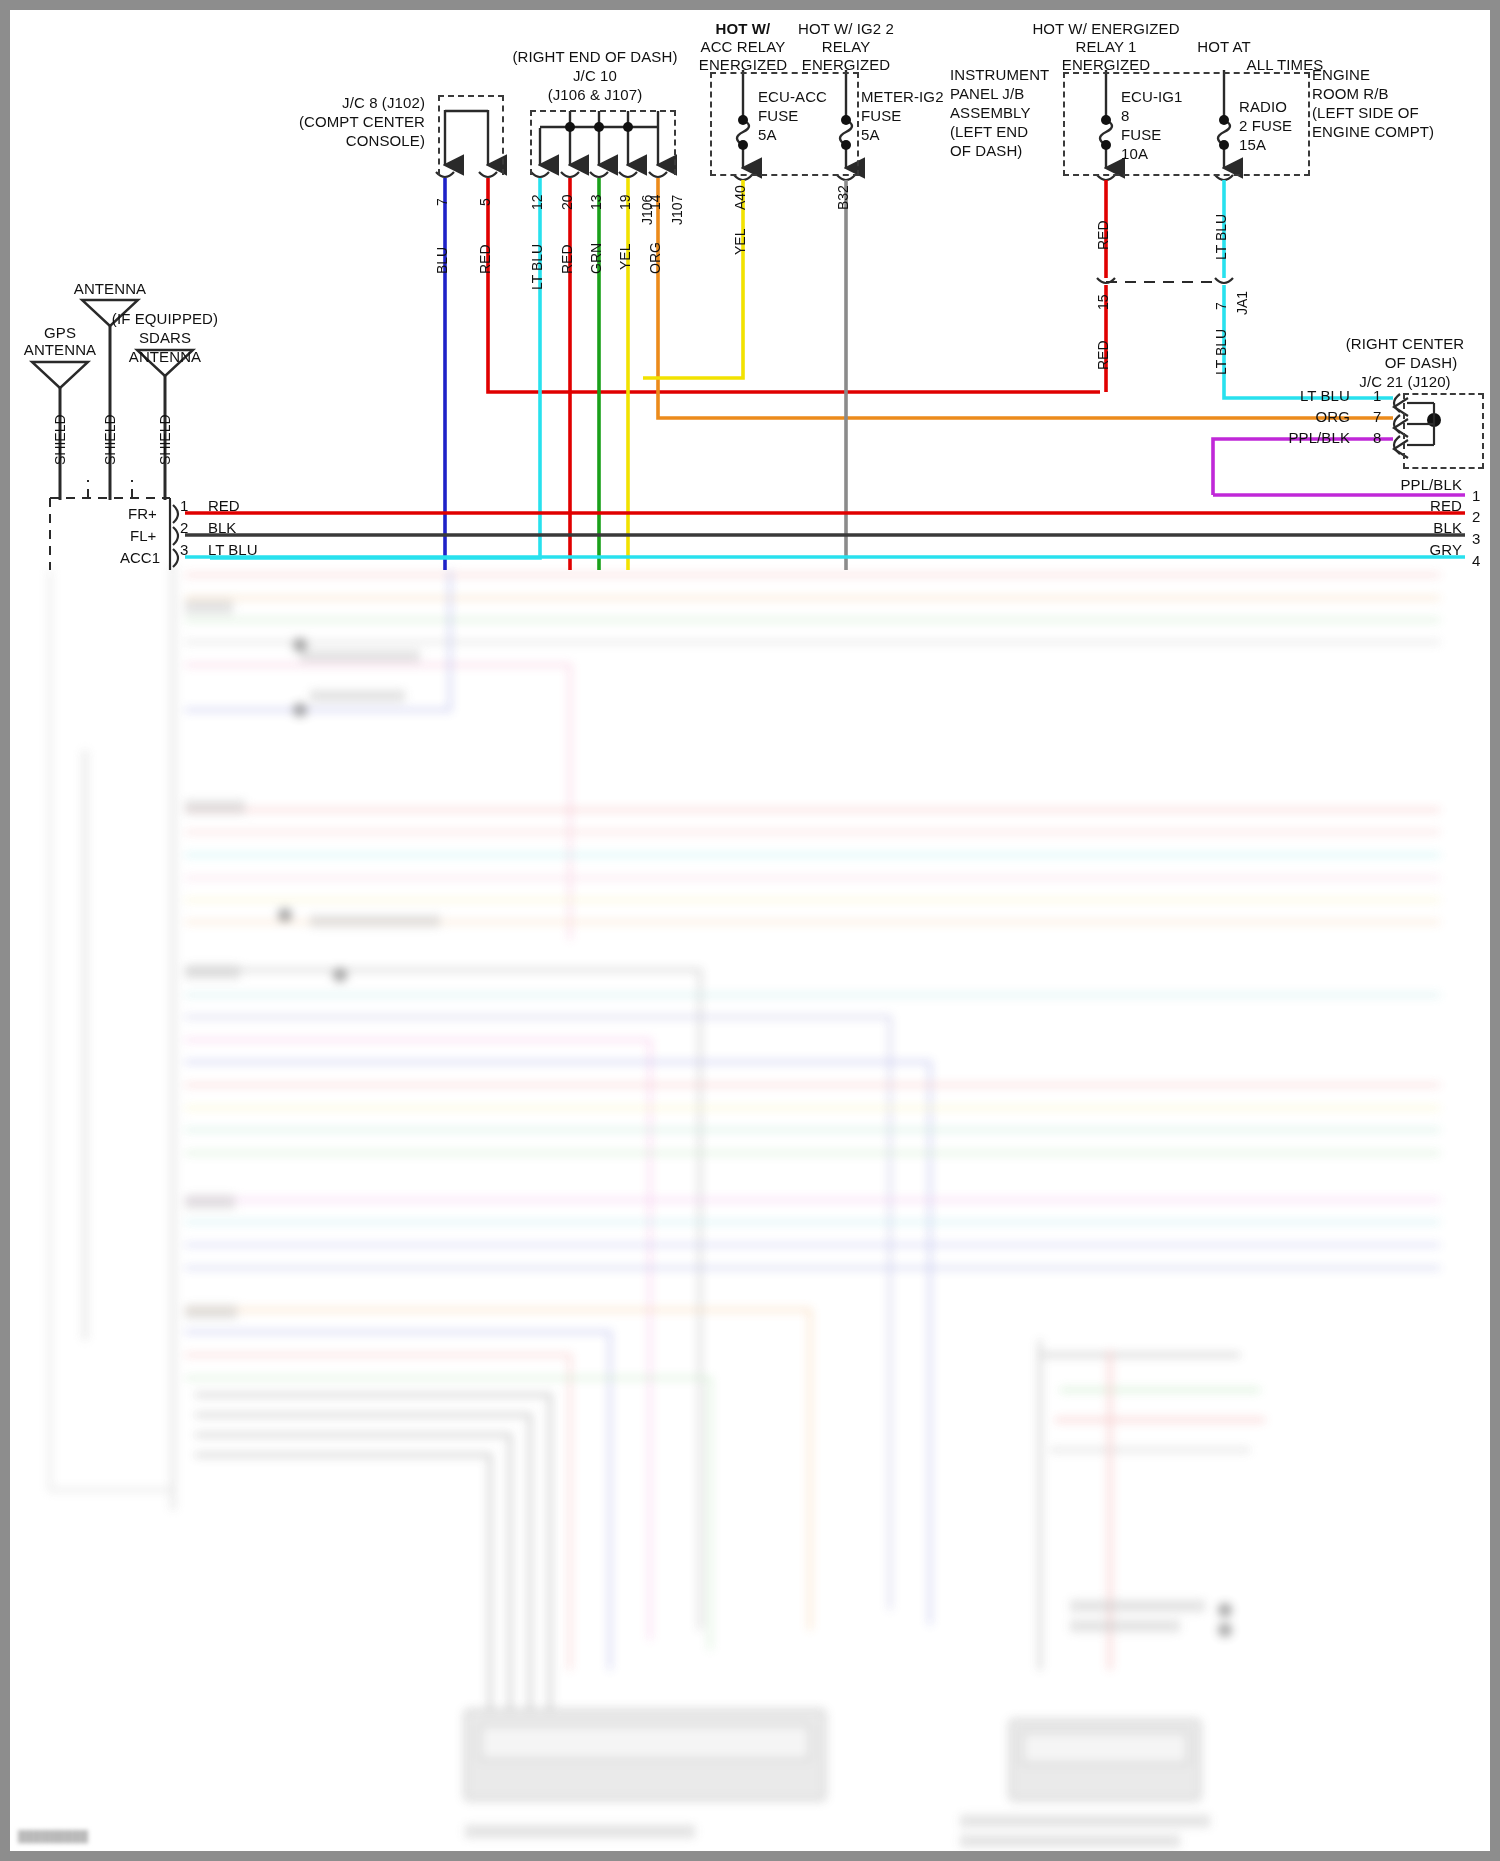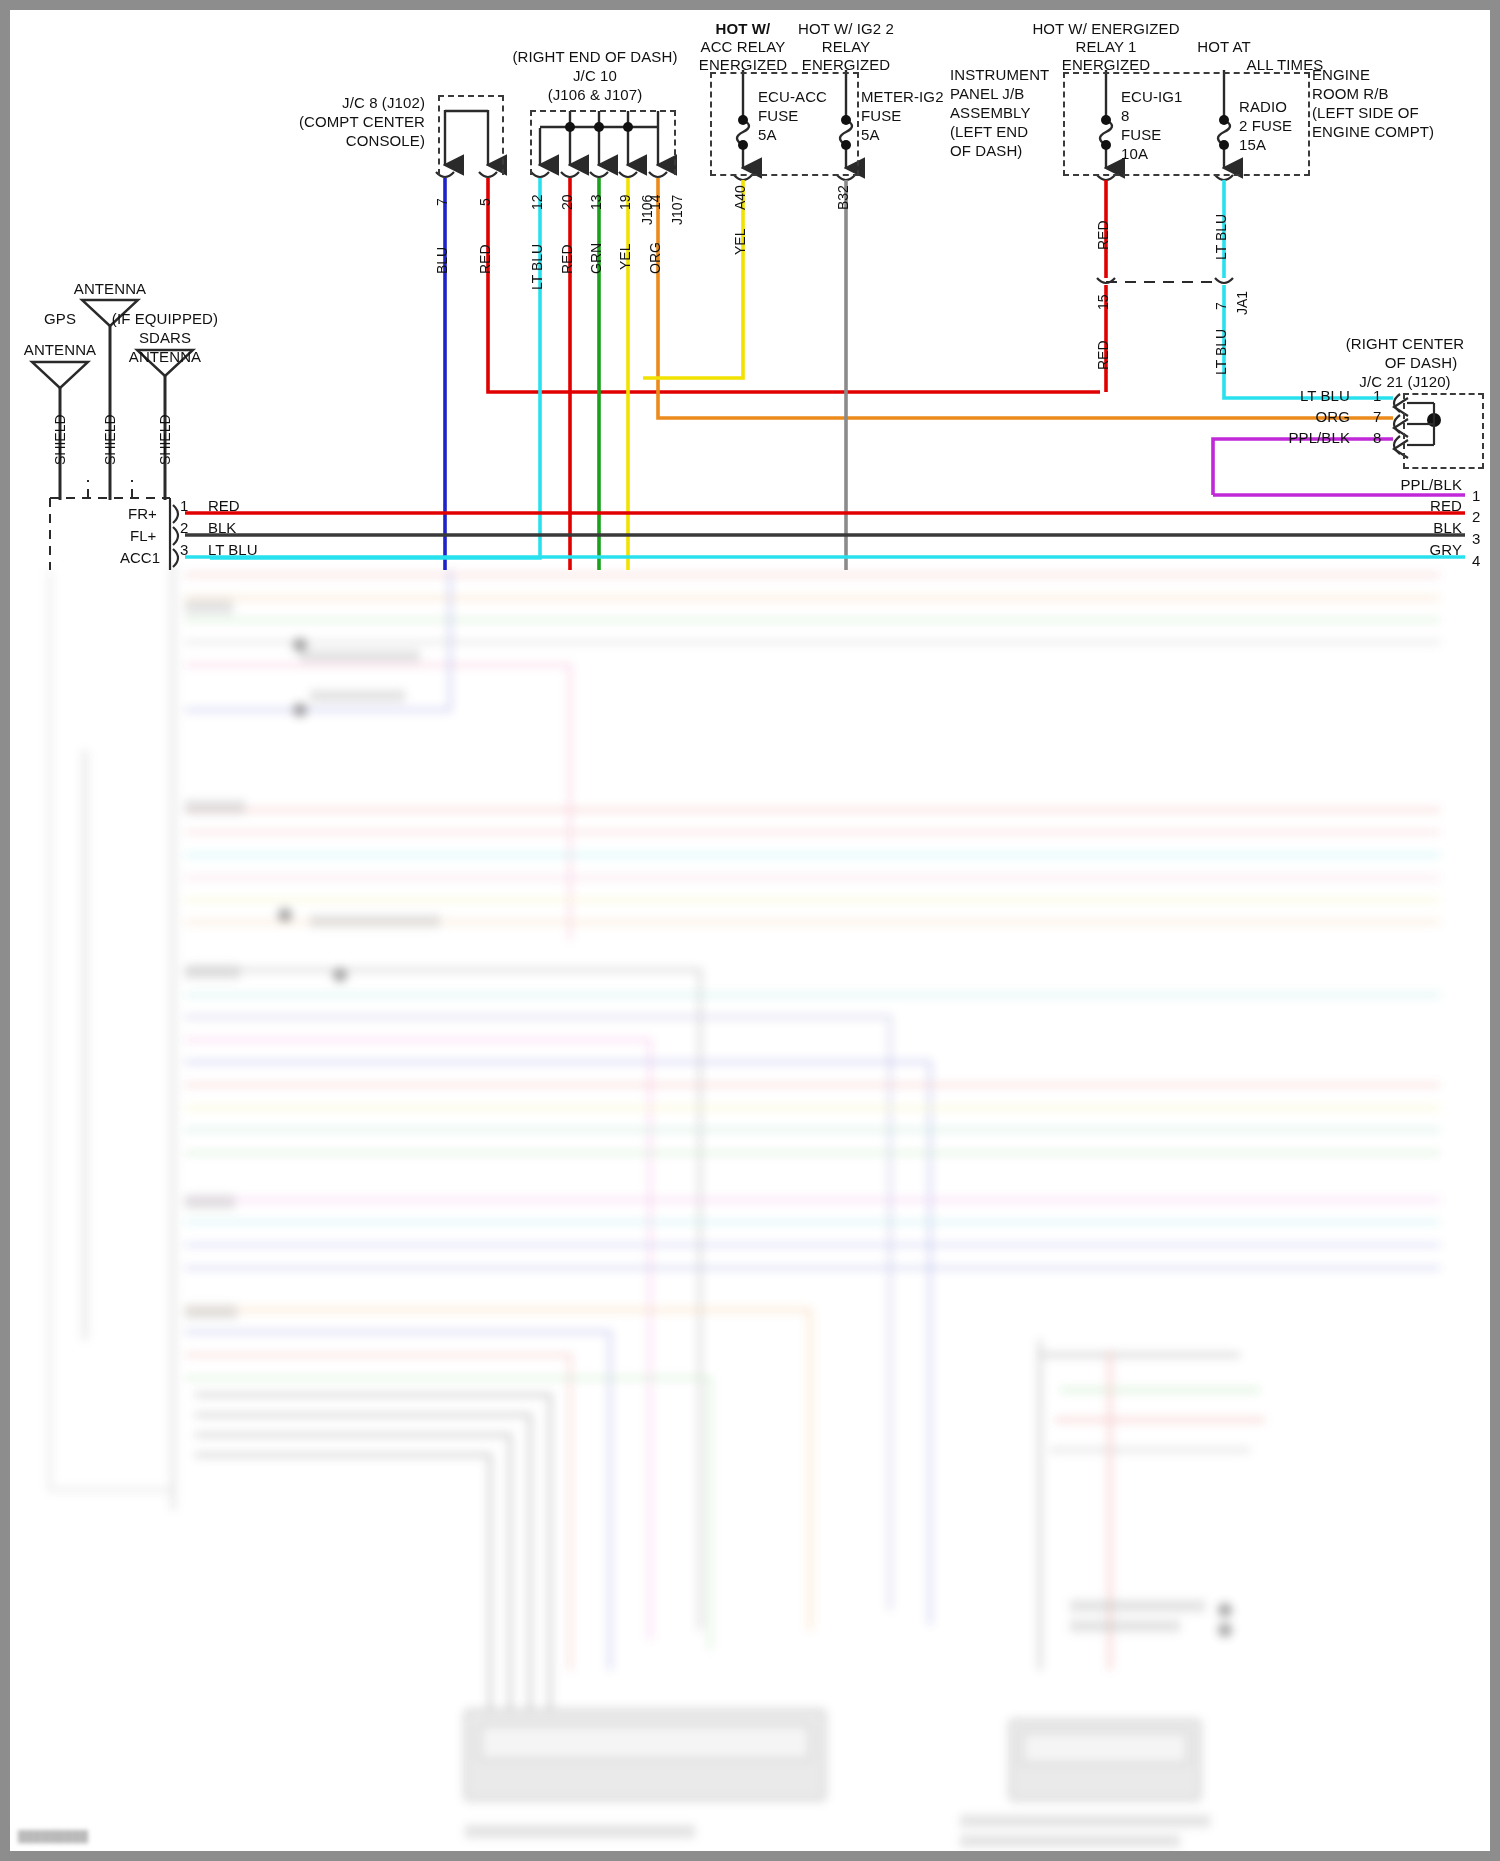--- a/index.html
+++ b/index.html
@@ -338,21 +338,21 @@
    <div class="vlbl" style="left:1224px;top:305px;">JA1</div>
    <div class="vlbl" style="left:1203px;top:250px;">LT BLU</div>
    <div class="vlbl" style="left:1203px;top:365px;">LT BLU</div>
 
    <div class="lbl" style="left:1302px;top:56px;">ENGINE</div>
    <div class="lbl" style="left:1302px;top:75px;">ROOM R/B</div>
    <div class="lbl" style="left:1302px;top:94px;">(LEFT SIDE OF</div>
    <div class="lbl" style="left:1302px;top:113px;">ENGINE COMPT)</div>
 
    <div class="lbl c" style="left:100px;top:270px;">ANTENNA</div>
-   <div class="lbl c" style="left:50px;top:300px;">GPS</div>
+   <div class="lbl c" style="left:50px;top:314px;">GPS</div>
    <div class="lbl c" style="left:50px;top:331px;">ANTENNA</div>
    <div class="lbl c" style="left:155px;top:300px;">(IF EQUIPPED)</div>
    <div class="lbl c" style="left:155px;top:319px;">SDARS</div>
    <div class="lbl c" style="left:155px;top:338px;">ANTENNA</div>
    <div class="vlbl" style="left:42px;top:455px;">SHIELD</div>
    <div class="vlbl" style="left:92px;top:455px;">SHIELD</div>
    <div class="vlbl" style="left:147px;top:455px;">SHIELD</div>
 
    <div class="pin" style="left:118px;top:495px;">FR+</div>
    <div class="pin" style="left:170px;top:487px;">1</div>

